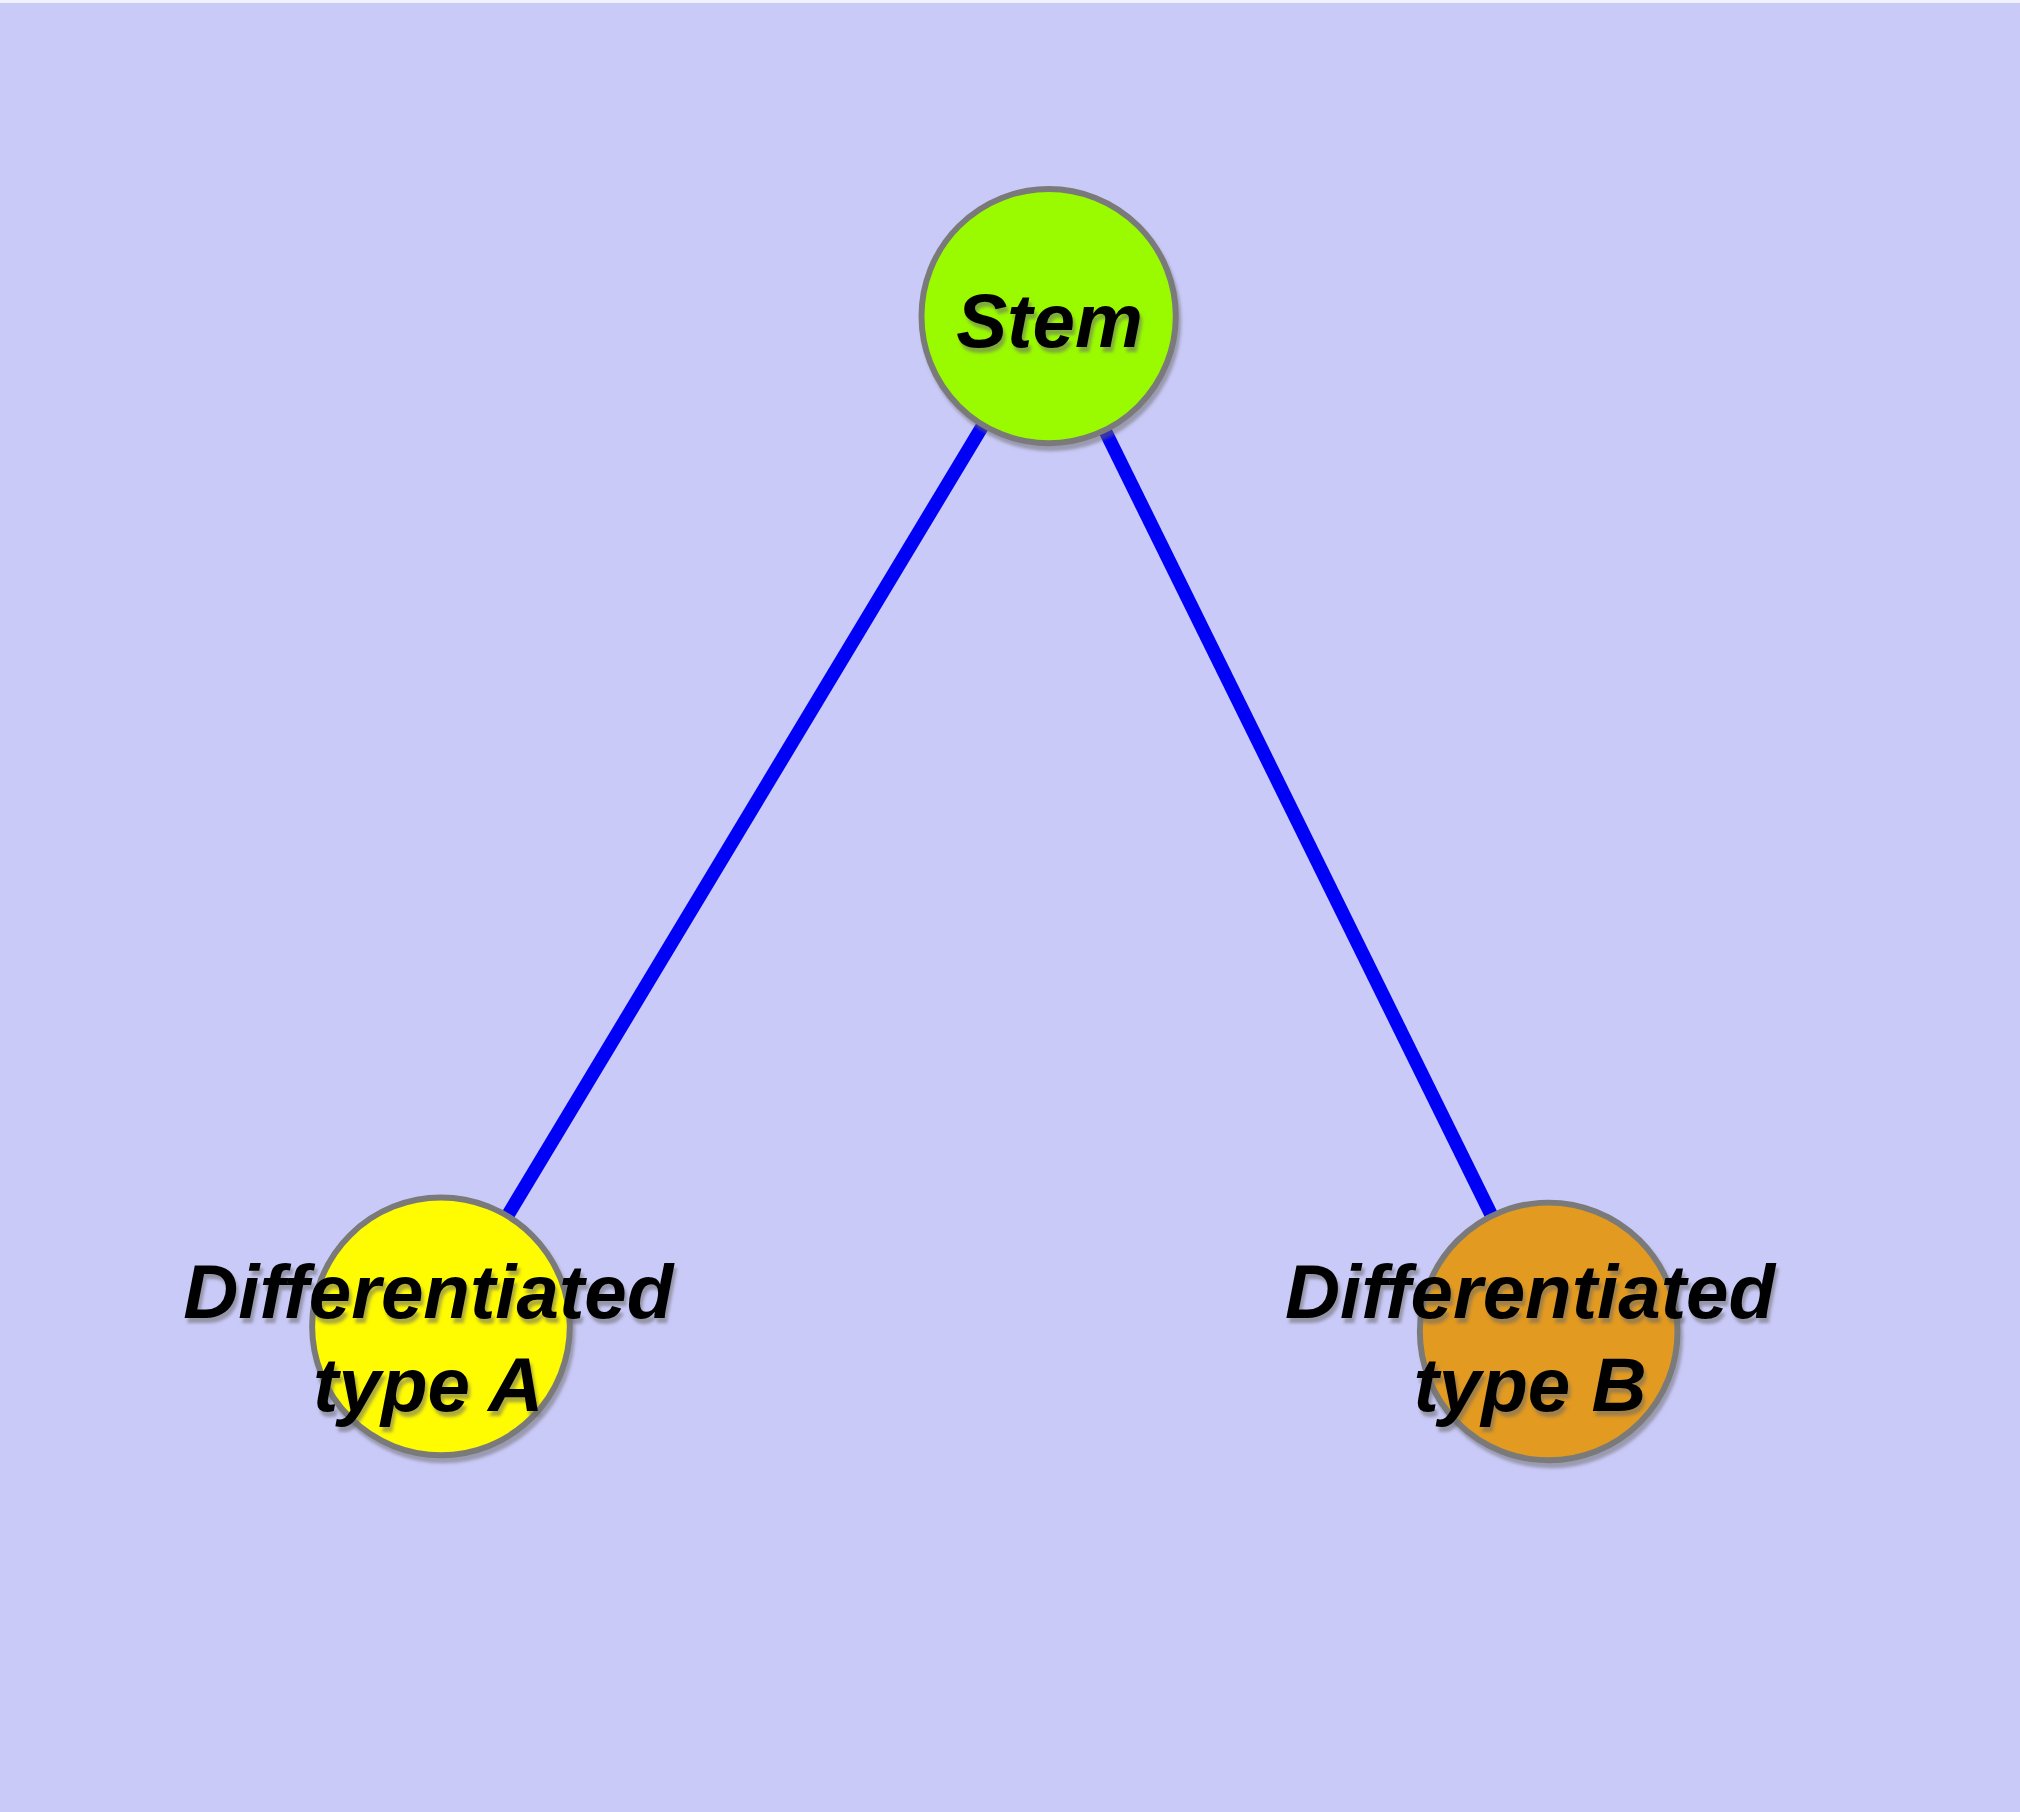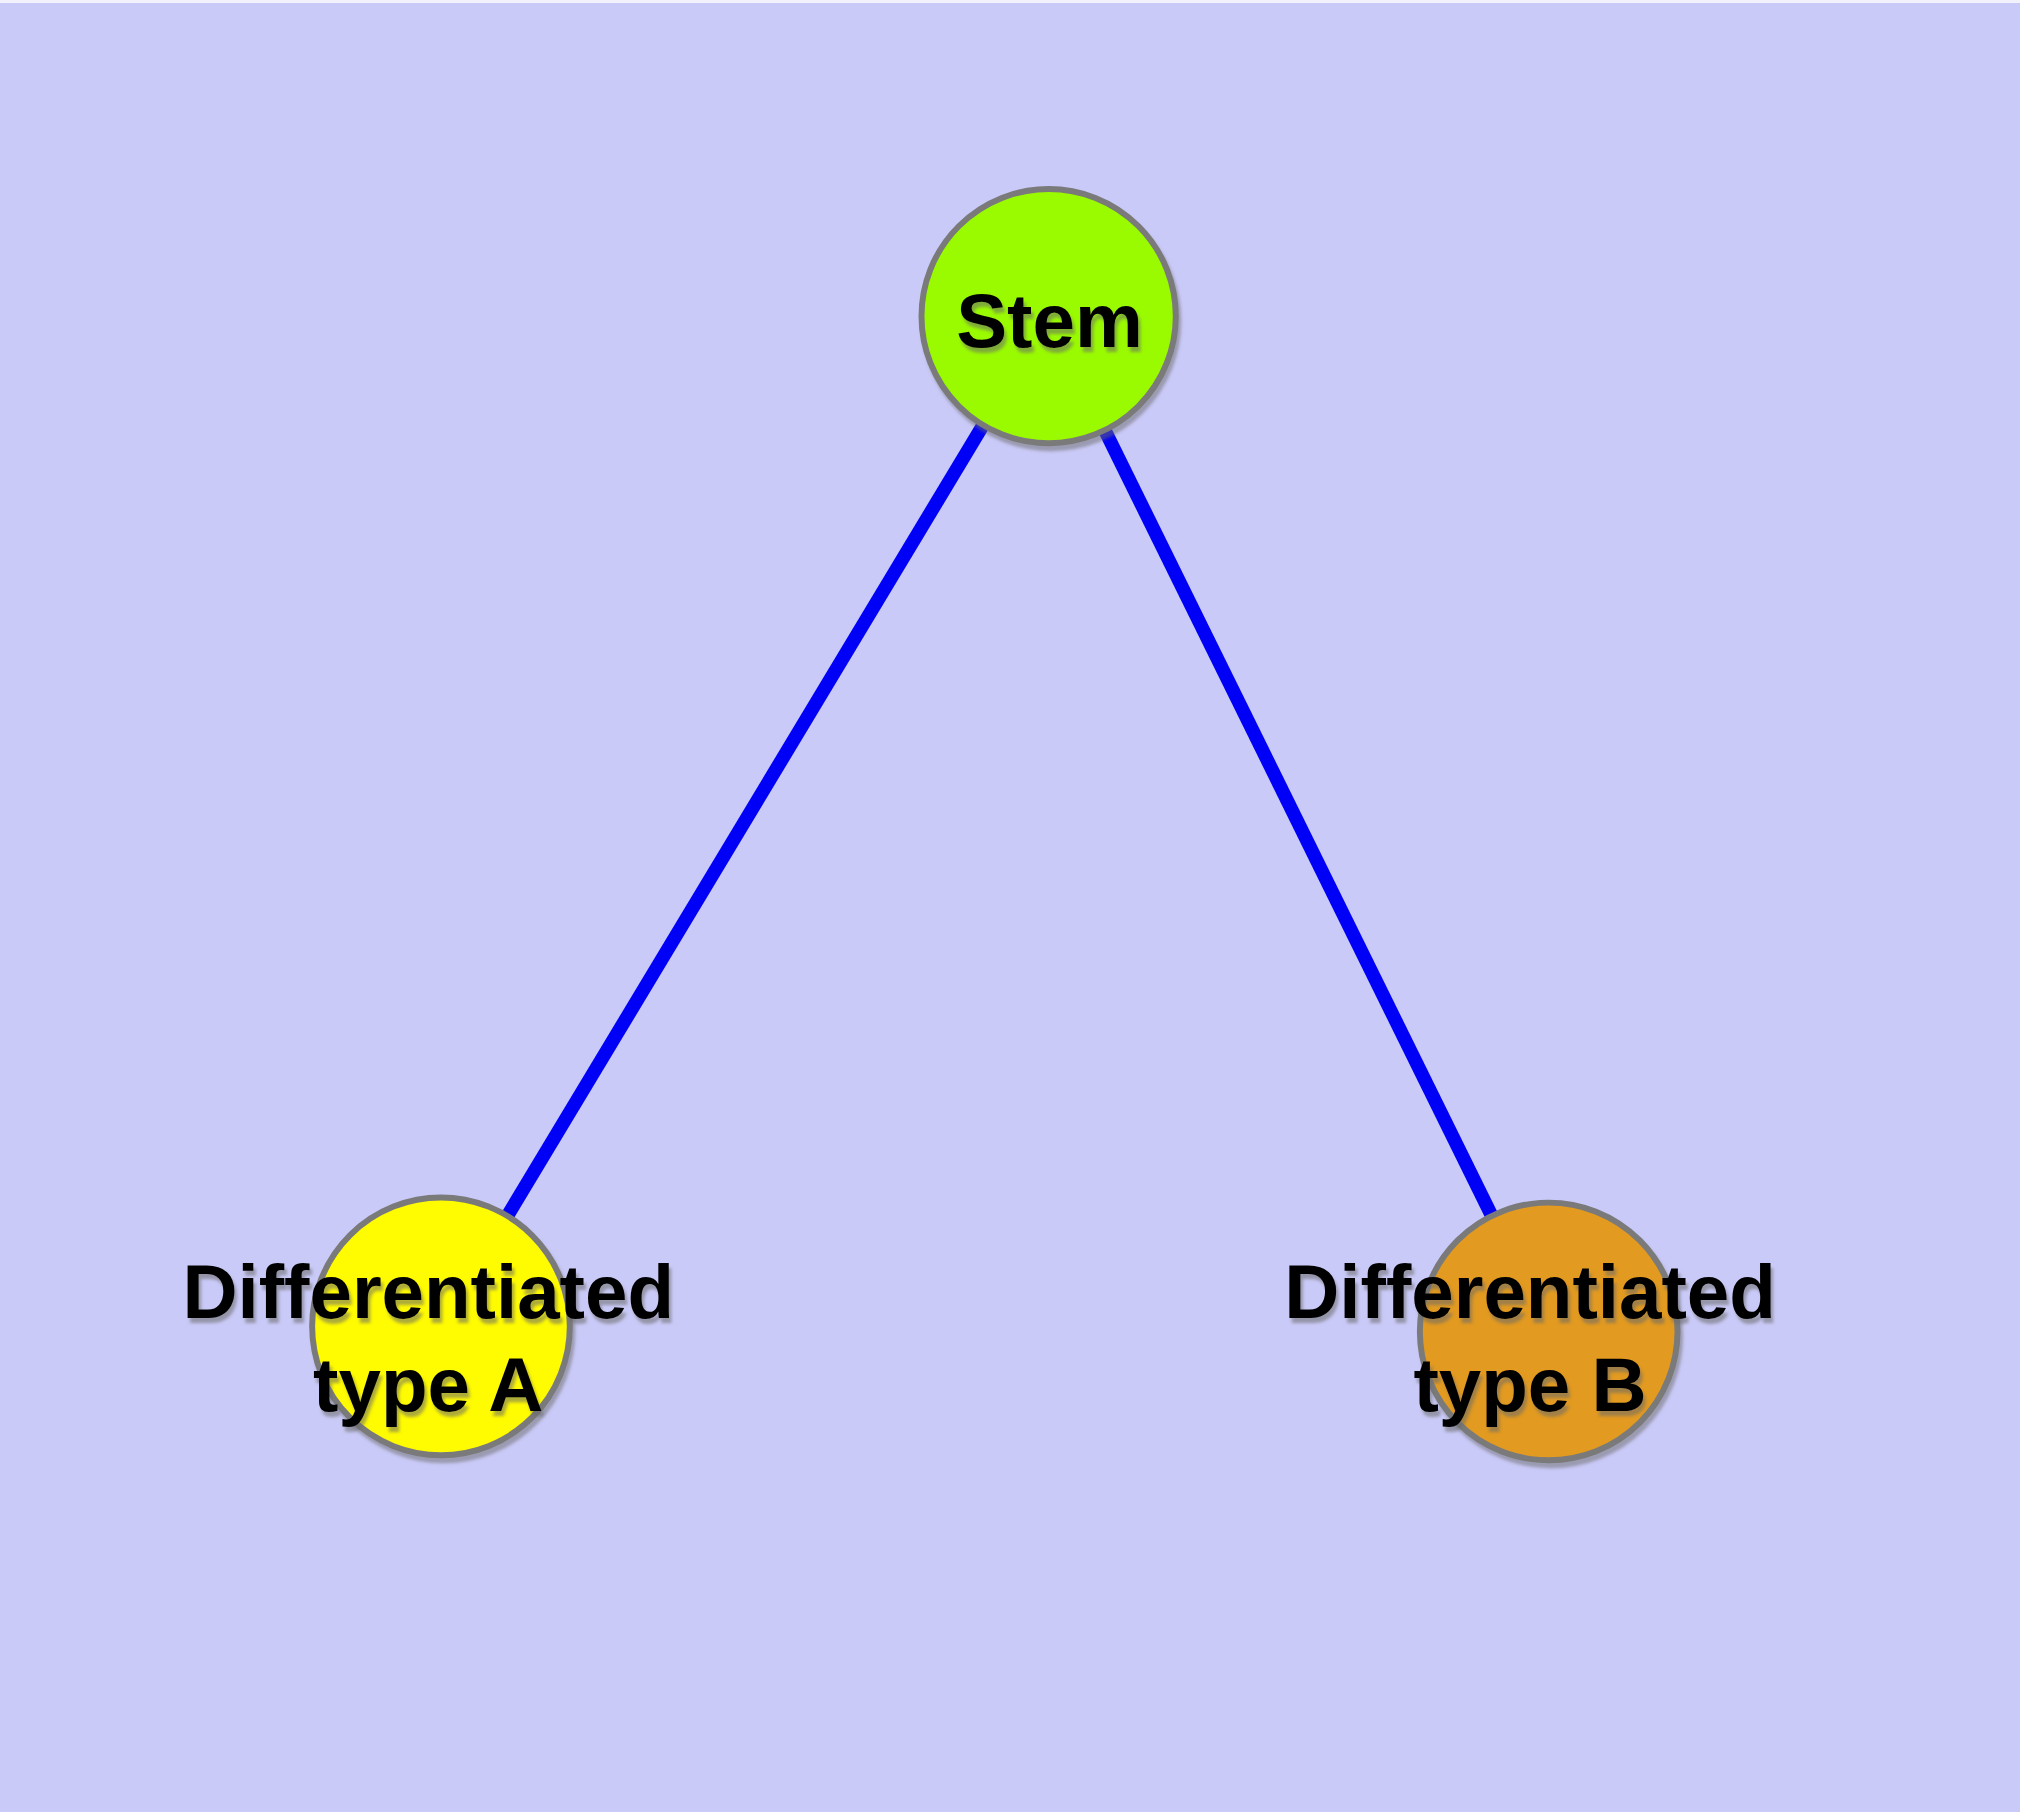--- a/index.html
+++ b/index.html
@@ -11,20 +11,21 @@
     height: 1812px;
     background: #CACAF8;
     overflow: hidden;
     font-family: "Liberation Sans", sans-serif;
   }
   .canvas {
     position: relative;
     width: 2021px;
     height: 1812px;
     background: #CACAF8;
+    font-style: italic;
   }
   .top-edge-strip {
     position: absolute;
     top: 0; left: 0;
     width: 100%;
     height: 2.5px;
     background: #F2F2FD;
     z-index: 2;
   }
   svg { display: block; position: absolute; top: 0; left: 0; }

